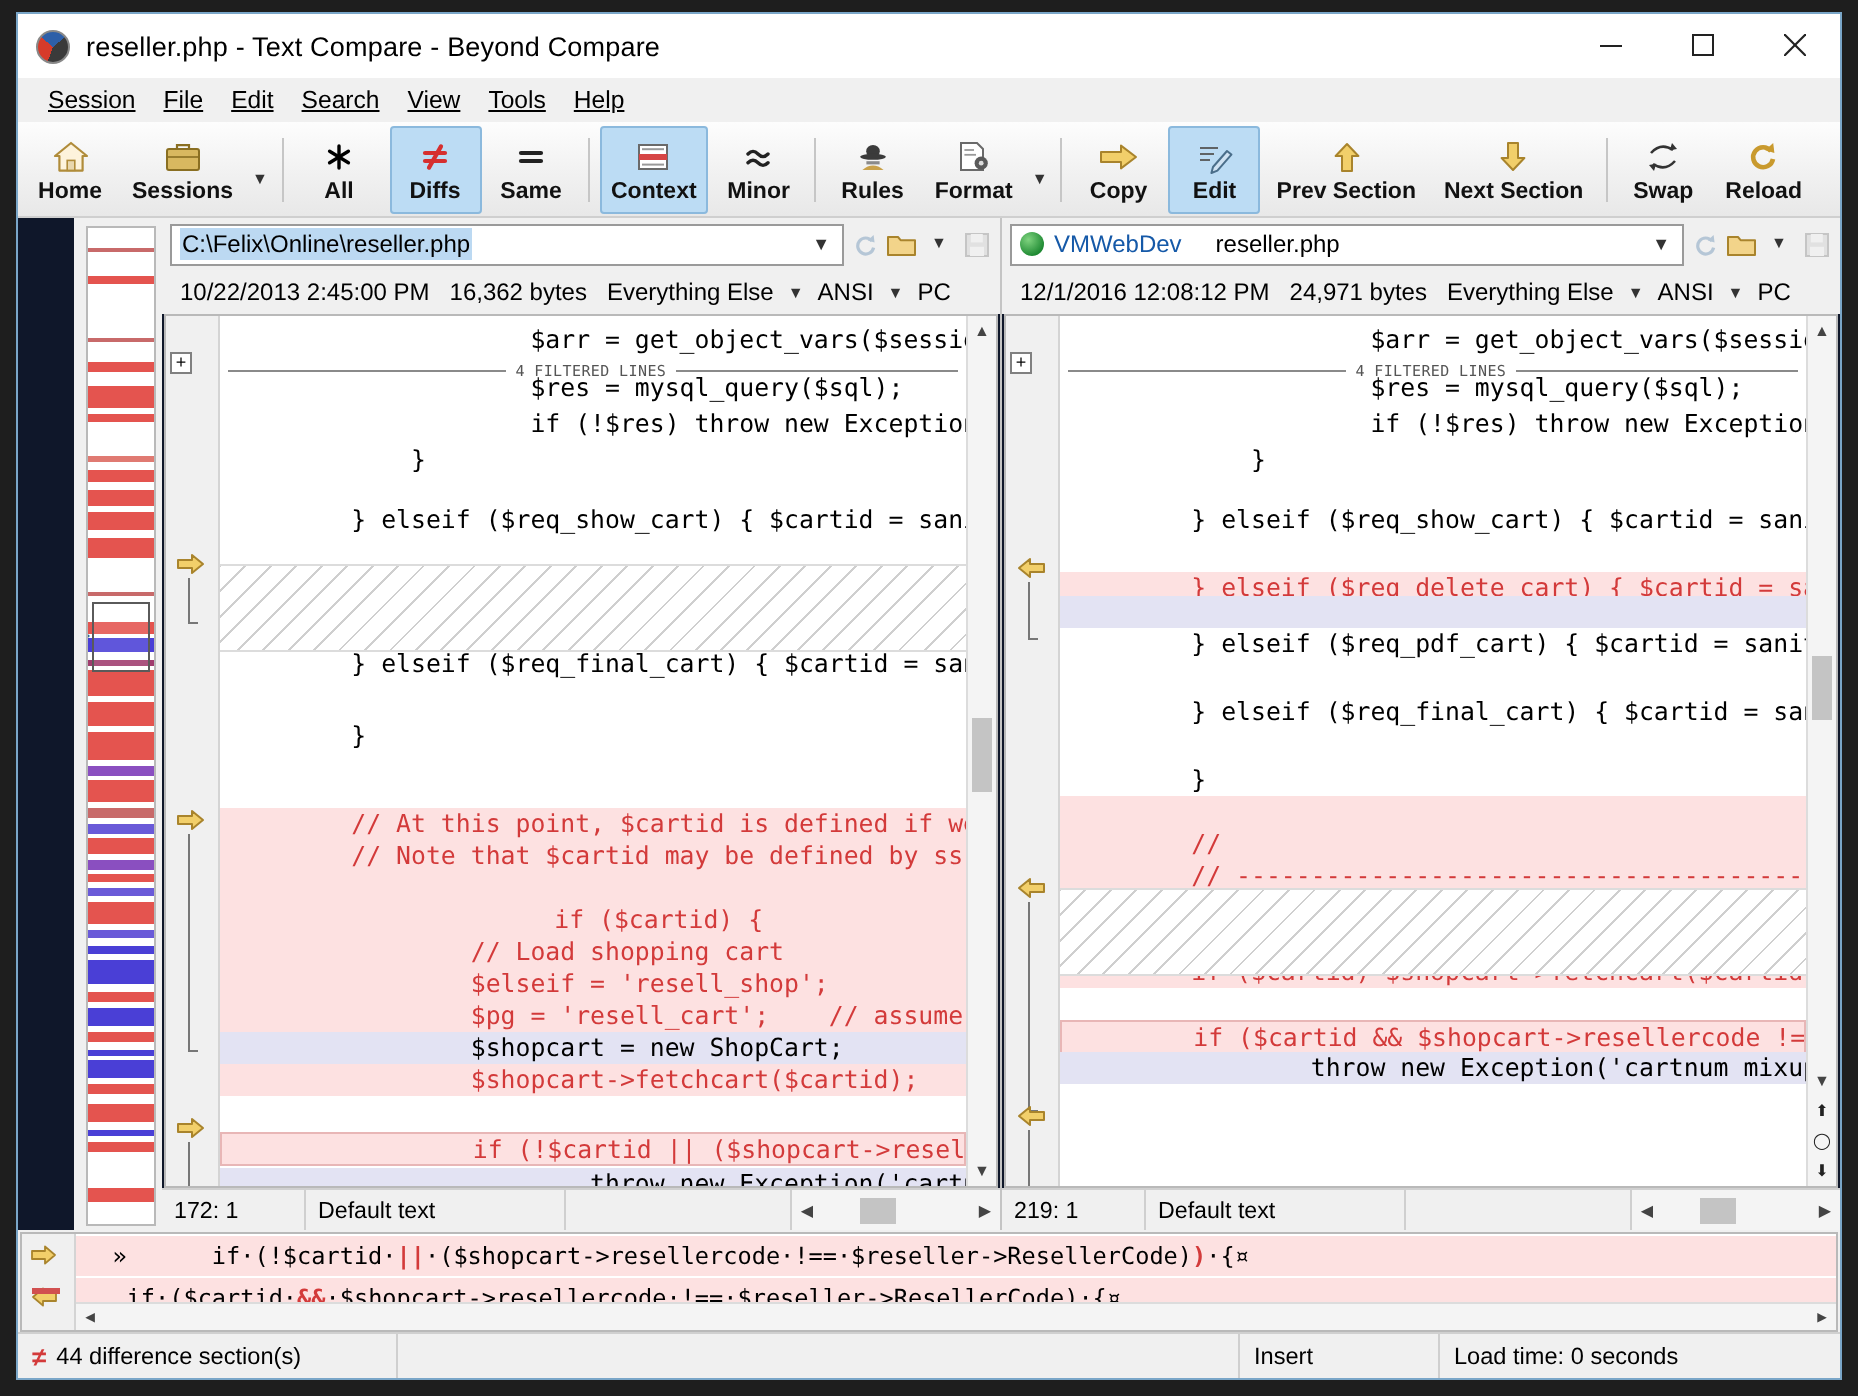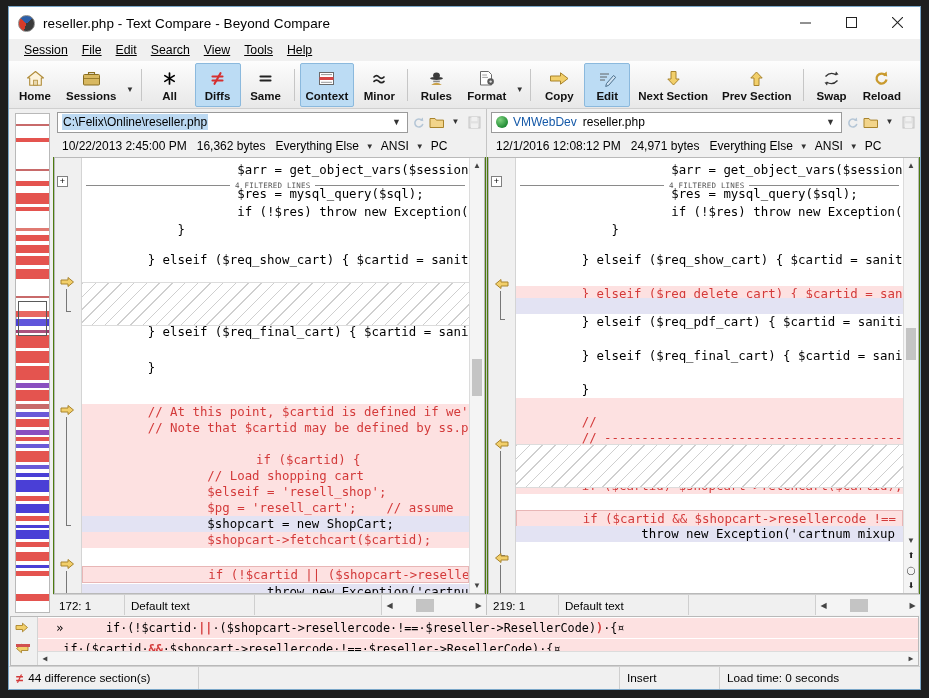--- a/index.html
+++ b/index.html
@@ -64,21 +64,21 @@
   .tbtn.active { background: #bcdcf4; border-color: #8bb9dd; }
   .tbtn .gl { height: 21px; display: flex; align-items: center; justify-content: center; font-size: 17px; line-height: 1; }
   .tbtn .lbl { margin-top: 1px; white-space: nowrap; }
   .tsep { width: 1px; height: 32px; background: #c6c6c6; margin: 0 4px; }
   .tcaret {
     width: 13px; height: 44px; display: flex;
     align-items: flex-end; justify-content: center;
     padding-bottom: 13px; font-size: 8px; color: #333; cursor: default;
   }
   
-  .bodyarea { flex: 1; display: flex; min-height: 0; background: #4d7c0f; }
+  .bodyarea { flex: 1; display: flex; min-height: 0; background: #0f172a; padding-left: 28px; }
   
   .diffmap {
     flex: 0 0 44px; background: #f0f0f0;
     padding: 4px 3px 2px 6px; position: relative;
   }
   .diffmap-inner {
     width: 100%; height: 100%; background: #fff;
     border: 1px solid #b9b9b9; position: relative; overflow: hidden;
   }
   .dm-bar { position: absolute; left: 0; width: 100%; }
@@ -106,21 +106,21 @@
     border: 1px solid #9a9a9a; display: flex; align-items: center;
     padding: 0 2px 0 4px; font-size: 12px; color: #000;
   }
   .pathbox .sel { background: #bcd9f2; padding: 1px 1px; white-space: nowrap;
     overflow: hidden; text-overflow: ellipsis; }
   .pathbox .srvicon {
     width: 12px; height: 12px; border-radius: 50%; flex: 0 0 12px;
     background: radial-gradient(circle at 35% 32%, #7fd37f, #1f8a33 72%);
     margin-right: 5px;
   }
-  .pathbox .srvname { color: #1559a8; margin-right: 6px; white-space: nowrap; }
+  .pathbox .srvname { color: #1559a8; margin-right: 17px; white-space: nowrap; }
   .pathbox .fname { color: #000; white-space: nowrap; overflow: hidden; text-overflow: ellipsis; flex: 1; }
   .pb-caret { margin-left: auto; font-size: 9px; color: #333; padding: 0 4px; }
   .picon { width: 19px; height: 21px; display: flex; align-items: center;
            justify-content: center; font-size: 13px; line-height: 1; }
   .picon.dim { opacity: .35; }
   
   .inforow {
     flex: 0 0 22px; display: flex; align-items: center;
     font-size: 12px; color: #000; padding-left: 6px; gap: 4px;
     background: #f0f0f0; white-space: nowrap; overflow: hidden;
@@ -399,32 +399,32 @@
               <line x1="2" y1="10" x2="7" y2="10"></line>
             </g>
             <path d="M8.5 13.5 L15.5 5.5 l2.2 1.8 l-7 8 l-3 1.2 Z" fill="#cfe2f2" stroke="#4a6e8a" stroke-width="1" stroke-linejoin="round"></path>
           </svg>
       </span>
       <span class="lbl">Edit</span>
     </div>
     <div class="tbtn">
       <span class="gl">
         <svg width="15" height="17" viewBox="0 0 15 17">
+            <path d="M5 15.5 h5 V8 h3.2 L7.5 2 L1.8 8 H5 Z" fill="#f2cf6a" stroke="#a9842c" stroke-width="1" stroke-linejoin="round"></path>
+          </svg>
+      </span>
+      <span class="lbl">Prev Section</span>
+    </div>
+    <div class="tbtn">
+      <span class="gl">
+        <svg width="15" height="17" viewBox="0 0 15 17">
             <path d="M5 1.5 h5 v7.5 h3.2 l-5.7 6 l-5.7 -6 H5 Z" fill="#f2cf6a" stroke="#a9842c" stroke-width="1" stroke-linejoin="round"></path>
           </svg>
       </span>
       <span class="lbl">Next Section</span>
-    </div>
-    <div class="tbtn">
-      <span class="gl">
-        <svg width="15" height="17" viewBox="0 0 15 17">
-            <path d="M5 15.5 h5 V8 h3.2 L7.5 2 L1.8 8 H5 Z" fill="#f2cf6a" stroke="#a9842c" stroke-width="1" stroke-linejoin="round"></path>
-          </svg>
-      </span>
-      <span class="lbl">Prev Section</span>
     </div>
     <div class="tsep"></div>
     <div class="tbtn">
       <span class="gl">
         <svg width="19" height="17" viewBox="0 0 19 17">
             <g fill="none" stroke="#333" stroke-width="1.3">
               <path d="M3.5 6.5 q5 -5.5 11 -1.5"></path>
               <path d="M15.5 10.5 q-5 5.5 -11 1.5"></path>
             </g>
             <path d="M14 1.5 l2.5 3 l-3.6 .6 Z" fill="#333"></path>

